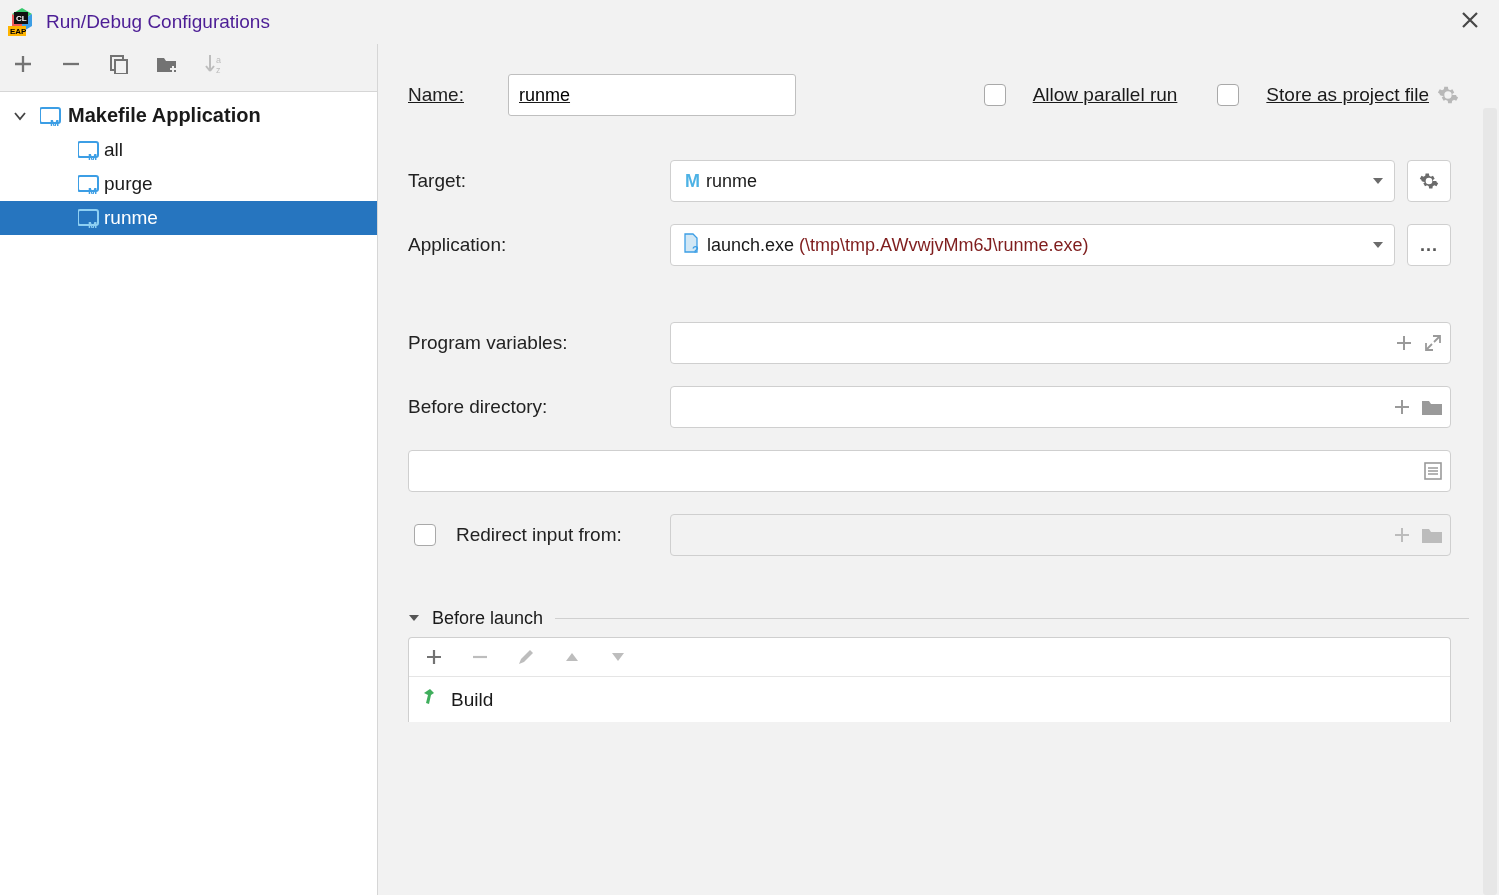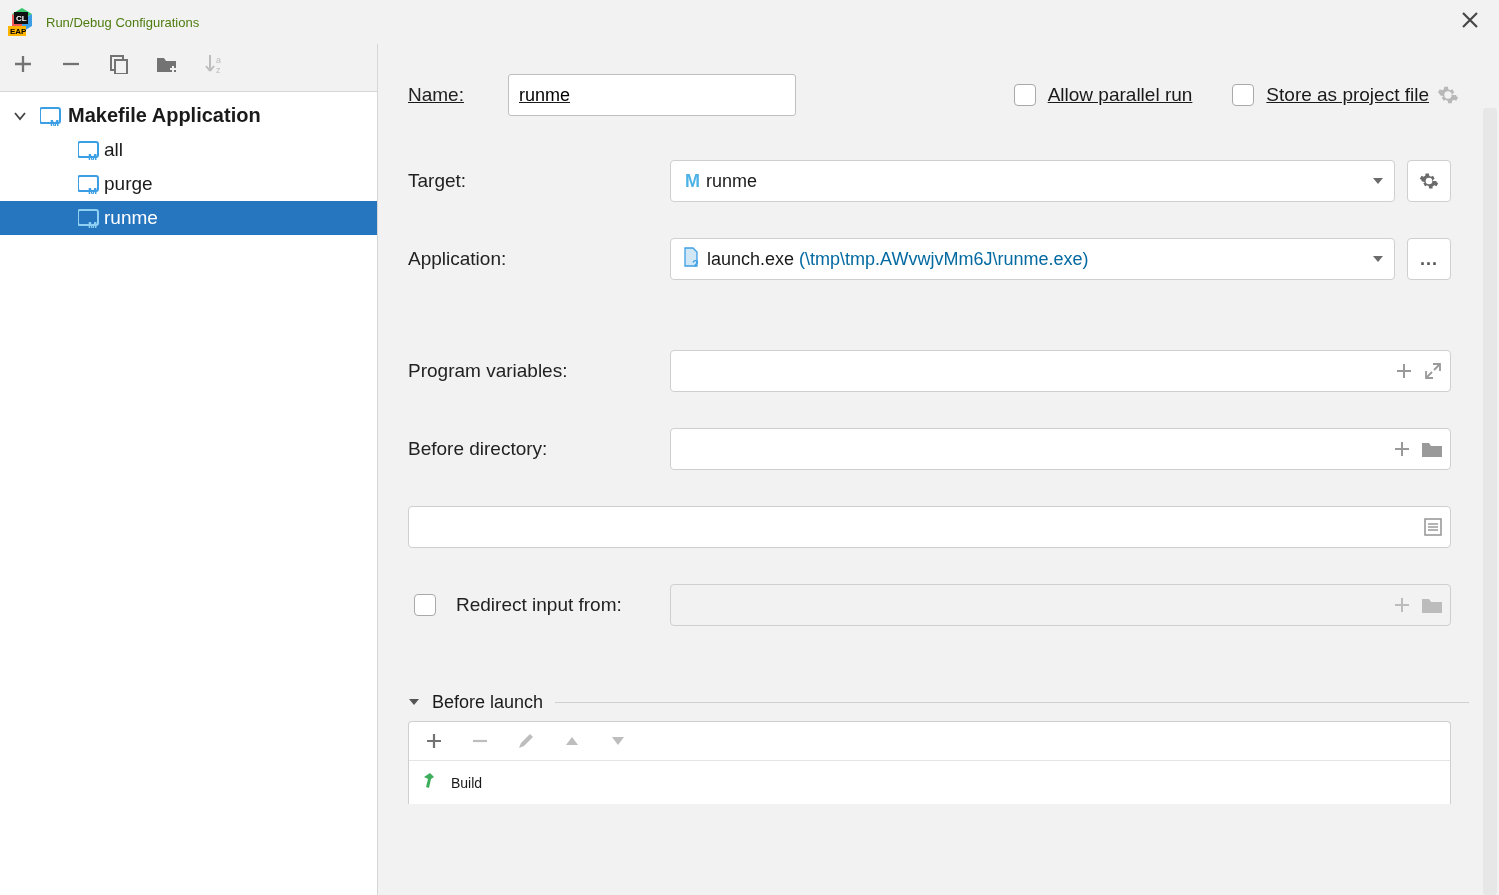--- a/index.html
+++ b/index.html
@@ -26,22 +26,22 @@
     height: 44px;
   }
   .app-icon {
     width: 28px; height: 28px;
     margin-right: 10px;
     display: flex; align-items: center; justify-content: center;
     font-size: 12px;
     font-weight: bold;
   }
   .titlebar-title {
-    font-size: 13px;
-    color: #4d7c0f;
+    font-size: 19px;
+    color: #4c1d95;
     flex: 0 0 auto;
   }
   .titlebar-spacer { flex: 1; }
   .close-btn {
     font-size: 22px;
     color: #474747;
     cursor: pointer;
     padding: 4px 8px;
   }
   .body {
@@ -123,42 +123,42 @@
     right: 2px;
     top: 64px;
     bottom: 0;
     width: 14px;
     background: #e7e7e7;
     border-radius: 3px;
   }
   .row {
     display: flex;
     align-items: center;
-    margin-bottom: 36px;
+    margin-bottom: 22px;
   }
   .row.top { margin-bottom: 44px; text-decoration: underline; }
   .label-col {
     width: 262px;
     font-size: 19px;
     color: #222;
   }
   .label-col.sm { width: 100px; }
   .text-input {
     height: 42px;
     border: 1px solid #bfbfbf;
     background: #fff;
     border-radius: 3px;
     padding: 0 10px;
     font-size: 18px;
     width: 288px;
   }
   .chk {
     display: flex;
     align-items: center;
-    gap: 12px;
+    gap: 27px;
     font-size: 19px;
   }
   .chk input[type=checkbox] {
     width: 22px; height: 22px;
     border: 1.5px solid #a9a9a9;
     border-radius: 4px;
     appearance: none;
     background: #fff;
     cursor: pointer;
   }
@@ -176,21 +176,21 @@
     border-radius: 4px;
     display: flex;
     align-items: center;
     padding: 0 10px;
     gap: 6px;
     cursor: pointer;
     font-size: 18px;
     min-width: 0;
   }
   .dropdown .dd-text { flex: 1; white-space: nowrap; overflow: hidden; text-overflow: ellipsis; }
-  .dd-path { color: #0369a1; }
+  .dd-path { color: #7f1d1d; }
   .dd-caret { color: #6b6b6b; }
   .side-btn {
     width: 44px; height: 42px;
     border: 1px solid #cfcfcf;
     background: #fff;
     border-radius: 4px;
     margin-left: 12px;
     display: flex; align-items: center; justify-content: center;
     color: #6b6b6b;
     cursor: pointer;
@@ -235,21 +235,21 @@
     gap: 24px;
     padding: 8px 14px;
   }
   .bl-icons .tb-icon.muted { color: #bdbdbd; cursor: default; }
   .bl-row {
     border-top: 1px solid #e5e5e5;
     padding: 10px 12px;
     display: flex;
     align-items: center;
     gap: 10px;
-    font-size: 14px;
+    font-size: 19px;
   }
   .m-badge {
     font-weight: 700;
     color: #4db2e5;
     font-family: "Segoe UI", Arial, sans-serif;
     font-size: 18px;
     margin-left: 4px;
   }
 </style>
 </head>

